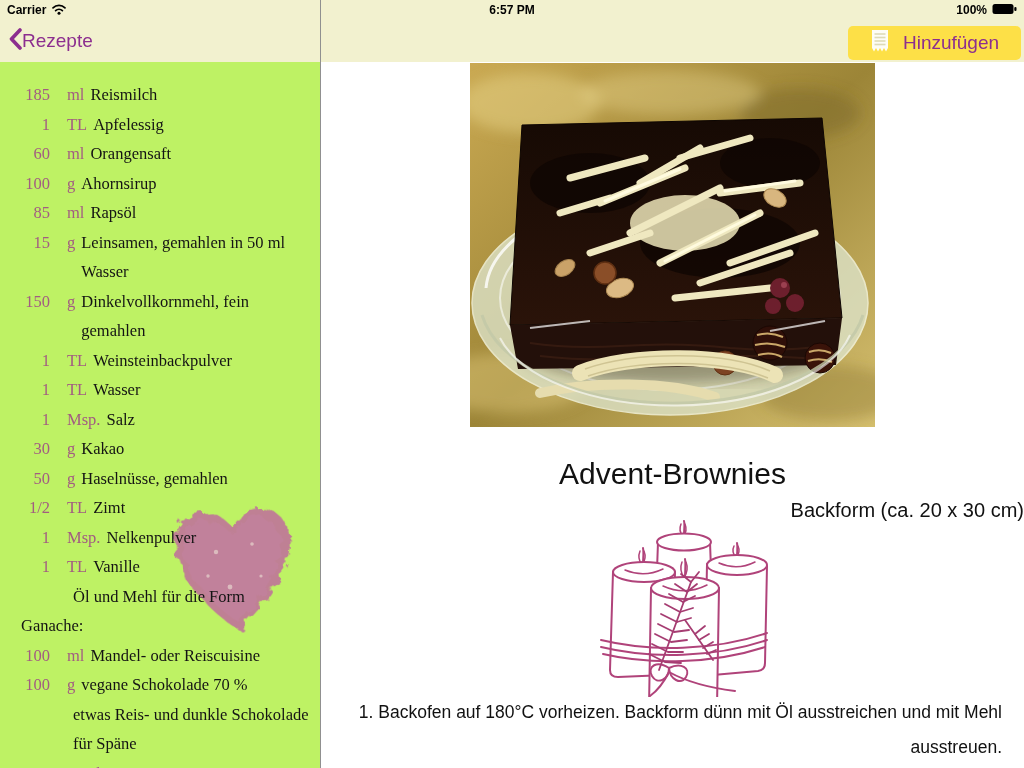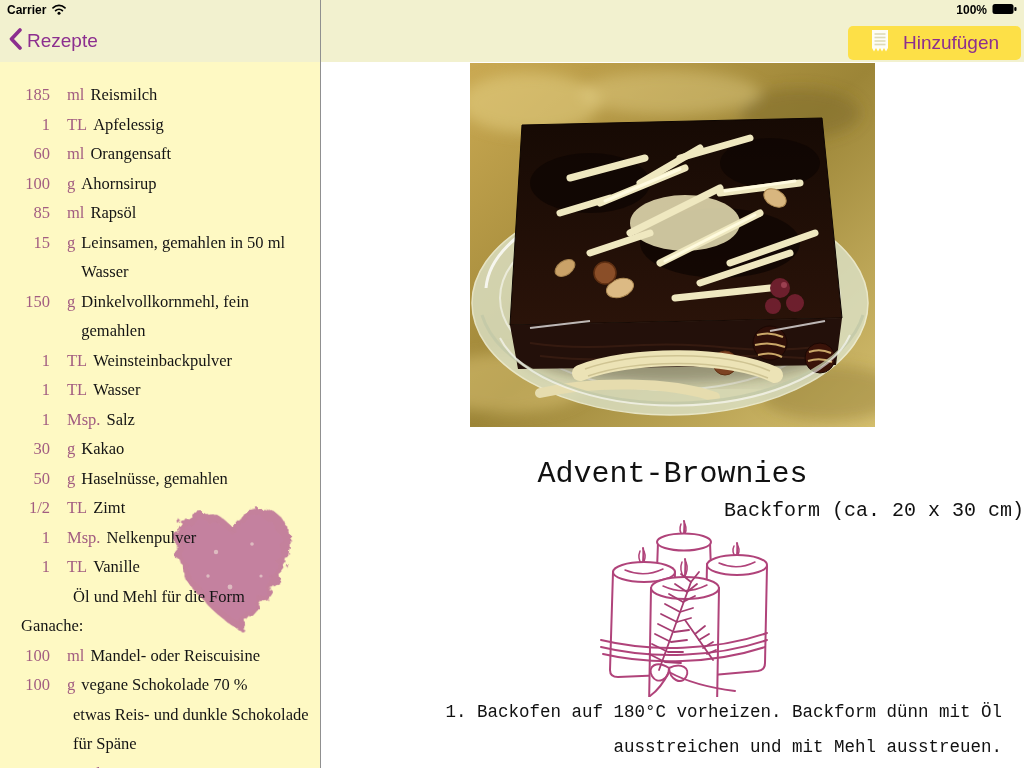--- a/index.html
+++ b/index.html
@@ -12,46 +12,46 @@
                background:#f2f1cf; display:flex; align-items:center;
                justify-content:space-between; padding:0 7px;
                font-size:12px; font-weight:700; color:#000; z-index:5; }
   .sb-left, .sb-right { display:flex; align-items:center; gap:5px; }
   .sb-time { position:absolute; left:0; right:0; text-align:center; font-weight:700; }
 
   
   .navbar { position:absolute; left:0; top:20px; width:1024px; height:42px;
             background:#f2f1cf; z-index:4; }
   .back-btn { position:absolute; left:8px; top:6px; height:30px; display:flex;
-              align-items:center; gap:5px; cursor:pointer; }
+              align-items:center; cursor:pointer; }
   .back-label { color:#8c2e8f; font-size:19px; }
   .add-btn { position:absolute; right:3px; top:6px; height:34px; width:173px;
              background:#fde047; border-radius:5px; display:flex; align-items:center;
              justify-content:center; gap:13px; cursor:pointer; }
   .add-label { color:#8c2e8f; font-size:19px; }
 
   
   .sidebar { position:absolute; left:0; top:62px; width:320px; height:706px;
-             background:#fef9c3; overflow:hidden; }
+             background:#bef264; overflow:hidden; }
   .heart-wrap { position:absolute; left:164px; top:430px; width:140px; height:150px; z-index:0; }
   .ing-list { position:relative; z-index:1; padding:18px 8px 0 0;
               font-family:"Liberation Serif", serif; font-size:16.5px; color:#141414; }
   .ing-row { display:flex; line-height:29.5px; }
   .ing-row .num  { flex:none; width:50px; text-align:right; color:#a25d81; }
   .ing-row .unit { flex:none; margin-left:17px; color:#a25d81; }
   .ing-row .name { flex:1; margin-left:6px; }
   .ing-heading { line-height:29.5px; padding-left:21px; }
 
   
   .divider { position:absolute; left:320px; top:0; width:1px; height:768px;
              background:#909090; z-index:6; }
 
   
   .content { position:absolute; left:321px; top:62px; width:703px; height:706px;
-             background:#fff; font-family:Liberation Mono, monospace; color:#111; }
+             background:#fff; font-family:Liberation Sans, sans-serif; color:#111; }
   .photo { position:absolute; left:149px; top:1px; width:405px; height:364px; }
   .r-title { position:absolute; top:395px; left:0; width:100%; text-align:center;
              font-size:30px; }
   .r-sub   { position:absolute; top:437px; left:0; width:100%; text-align:right;
              font-size:20px; }
   .candles { position:absolute; top:458px; left:274px; width:178px; height:177px; }
   .r-step  { position:absolute; top:633px; left:21px; width:660px; text-align:right;
              font-size:17.5px; line-height:35px; }
 </style>
 </head>
@@ -63,20 +63,21 @@
     <div class="sb-left">
       <span>Carrier</span>
       <span>
         <svg width="16" height="12" viewBox="0 0 16 12">
           <path d="M2,4.8 A8.5 8.5 0 0 1 14,4.8" fill="none" stroke="#000" stroke-width="1.7" stroke-linecap="round"></path>
           <path d="M4.6,7.6 A5 5 0 0 1 11.4,7.6" fill="none" stroke="#000" stroke-width="1.7" stroke-linecap="round"></path>
           <circle cx="8" cy="10.3" r="1.5" fill="#000"></circle>
         </svg>
       </span>
     </div>
+    <div class="sb-time">6:57 PM</div>
     <div class="sb-right">
       <span>100%</span>
       <span>
         <svg width="25" height="12" viewBox="0 0 25 12">
           <rect x="0.5" y="1" width="21" height="10" rx="2.5" fill="#000"></rect>
           <rect x="22.3" y="4" width="2.2" height="4" rx="1" fill="#000"></rect>
         </svg>
       </span>
     </div>
   </div>

